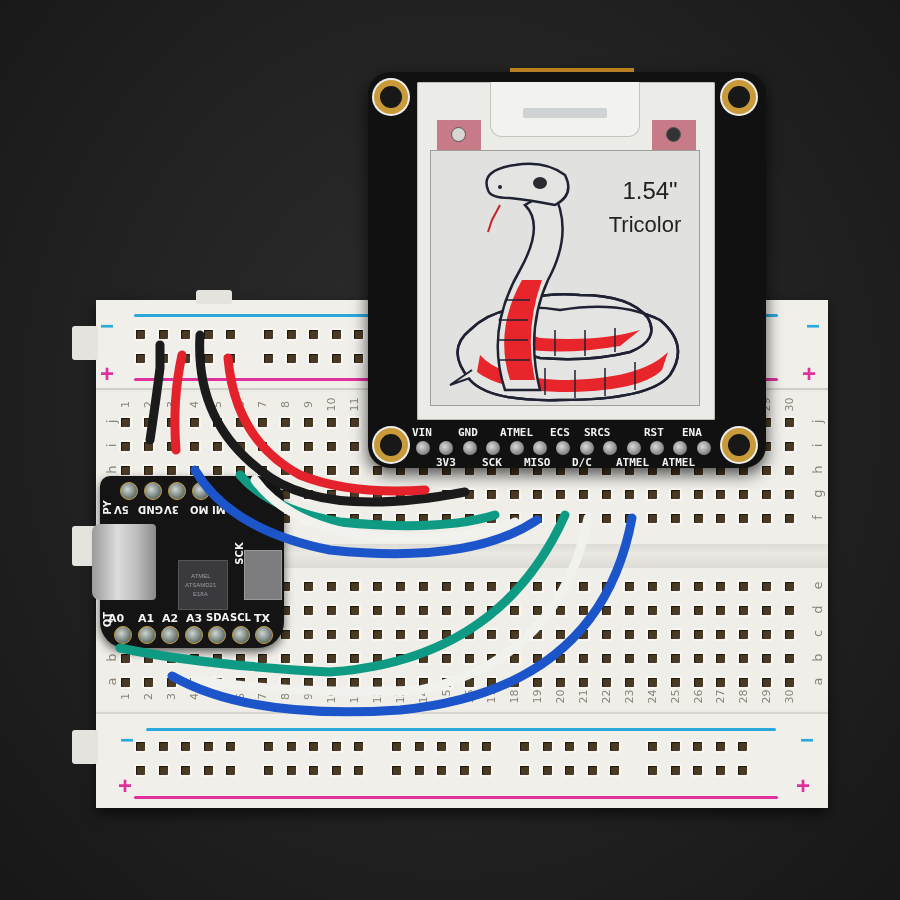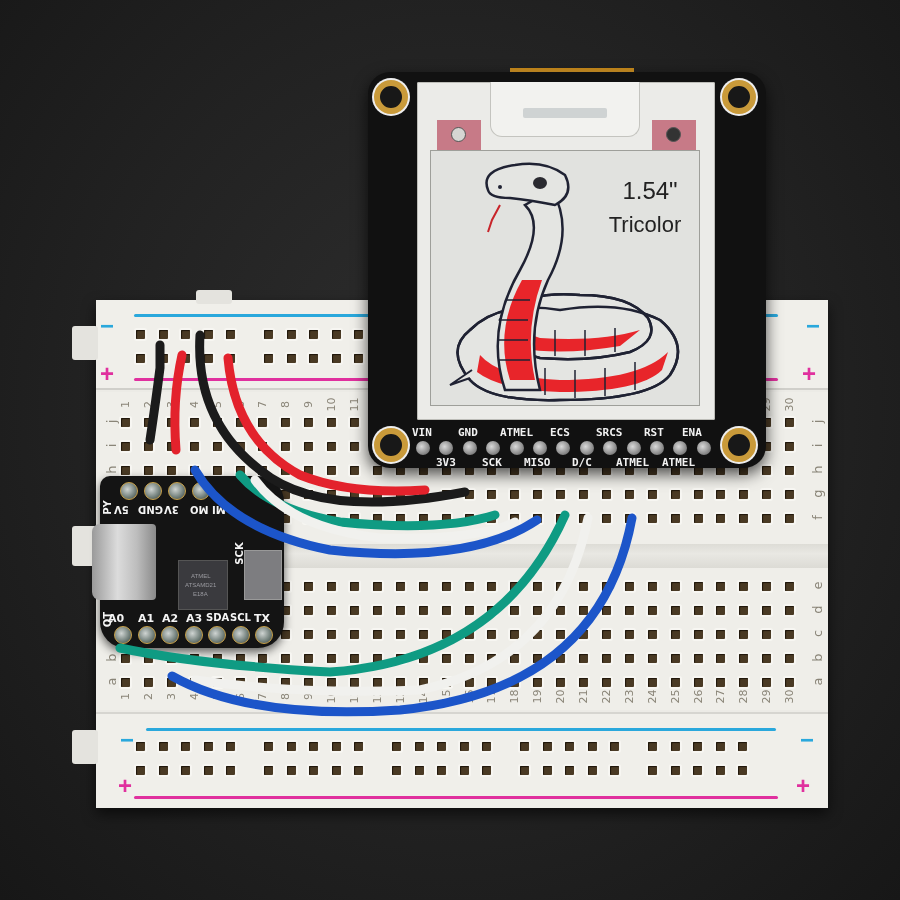--- a/index.html
+++ b/index.html
@@ -712,21 +712,21 @@
   </svg>
 
   <div class="eink-text" style="left:600px; top:176px; width:100px; font-size:24px;">1.54"</div>
   <div class="eink-text" style="left:590px; top:210px; width:110px;">Tricolor</div>
 
   <div class="header-strip">
     <span class="pin-label-top" style="left:44px; top:2px;">VIN</span>
     <span class="pin-label-top" style="left:90px; top:2px;">GND</span>
     <span class="pin-label-top" style="left:132px; top:2px;">ATMEL</span>
     <span class="pin-label-top" style="left:182px; top:2px;">ECS</span>
-    <span class="pin-label-top" style="left:228px; top:2px;">SRCS</span>
+    <span class="pin-label-top" style="left:216px; top:2px;">SRCS</span>
     <span class="pin-label-top" style="left:276px; top:2px;">RST</span>
     <span class="pin-label-top" style="left:314px; top:2px;">ENA</span>
 
     <span class="pin-label-bot" style="left:68px; top:32px;">3V3</span>
     <span class="pin-label-bot" style="left:114px; top:32px;">SCK</span>
     <span class="pin-label-bot" style="left:156px; top:32px;">MISO</span>
     <span class="pin-label-bot" style="left:204px; top:32px;">D/C</span>
     <span class="pin-label-bot" style="left:248px; top:32px;">ATMEL</span>
     <span class="pin-label-bot" style="left:294px; top:32px;">ATMEL</span>
   </div>

